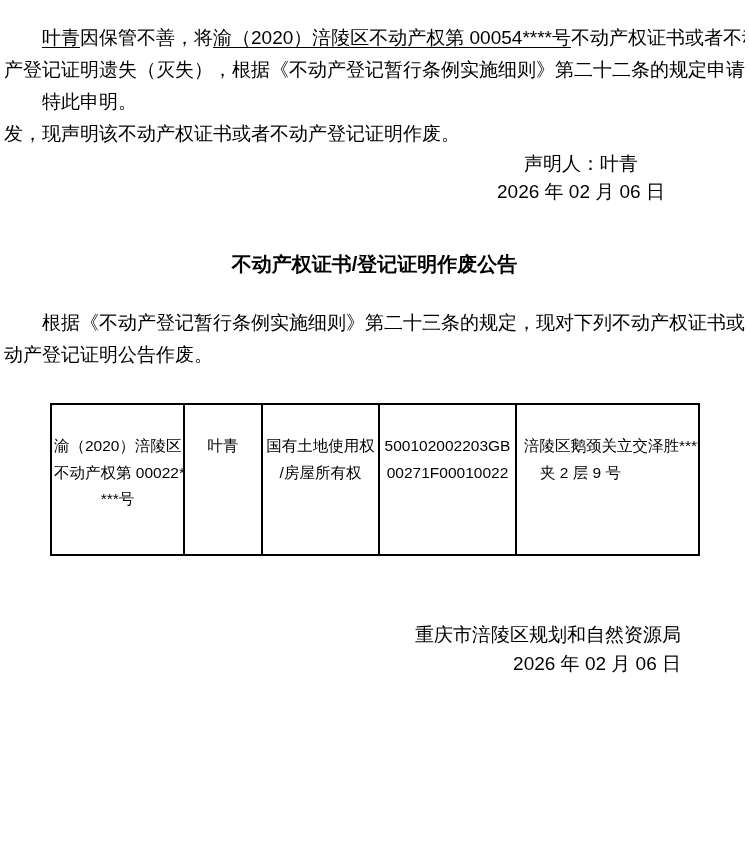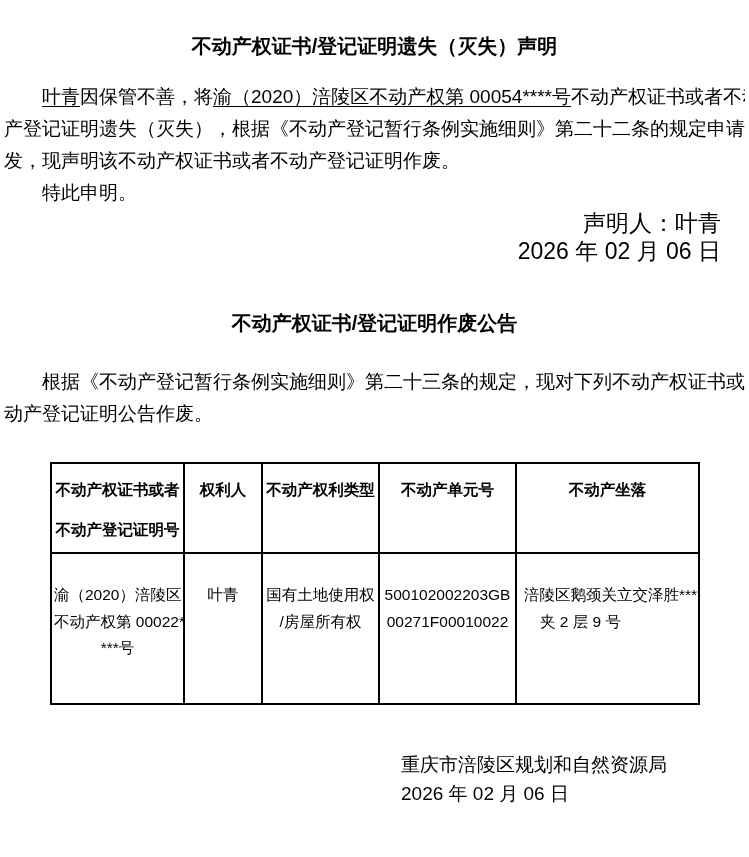--- a/index.html
+++ b/index.html
@@ -22,21 +22,21 @@
   .para-line{
     font-size:19px;line-height:32px;
     white-space:nowrap;overflow:hidden;
   }
   .indent2{padding-left:38px;}
   .u{text-decoration:underline;text-underline-offset:3px;}
 
   .sig-block{
     width:280px;margin-left:441px;text-align:center;
   }
-  .sig-line{font-size:23px;line-height:28px;white-space:nowrap;text-align:right;}
+  .sig-line{font-size:19px;line-height:28px;white-space:nowrap;}
 
   .doc-number{
     margin-top:34px;
     font-size:19px;line-height:24px;
     text-align:right;padding-right:52px;white-space:nowrap;
   }
 
   #para2{margin-top:30px;}
 
   table.cancel-table{
@@ -55,36 +55,35 @@
   .cancel-table td{
     height:121px;padding:28px 2px 0 2px;
     font-size:15.5px;font-weight:normal;line-height:26.5px;
     text-align:center;
   }
   .cancel-table td.loc-cell{text-align:left;padding-left:7px;}
   .cell-line{white-space:nowrap;}
   .loc-cell .cell-line.indent{padding-left:16px;}
 
   .footer-block{
-    width:280px;margin-left:401px;margin-top:45px;text-align:left;
+    width:280px;margin-left:401px;margin-top:64px;text-align:right;
   }
   .footer-line{font-size:19px;line-height:29px;white-space:nowrap;}
 </style>
 </head>
 <body>
 
 <div class="doc">
 
-  <div id="title1" class="doc-title">不动产权证书/登记证明遗失（灭失）声明</div>
 
   <div id="para1" class="para">
     <div class="para-line indent2"><span class="u">叶青</span><span>因保管不善，将</span><span class="u">渝（2020）涪陵区不动产权第 00054****号</span><span>不动产权证书或者不动</span></div>
     <div class="para-line">产登记证明遗失（灭失），根据《不动产登记暂行条例实施细则》第二十二条的规定申请补</div>
+    <div class="para-line indent2">特此申明。</div>
     <div class="para-line">发，现声明该不动产权证书或者不动产登记证明作废。</div>
-    <div class="para-line indent2">特此申明。</div>
   </div>
 
   <div class="sig-block">
     <div class="sig-line">声明人：叶青</div>
     <div class="sig-line">2026 年 02 月 06 日</div>
   </div>
 
   <div id="title2" class="doc-title">不动产权证书/登记证明作废公告</div>
 
 
@@ -95,38 +94,20 @@
 
   <table class="cancel-table">
     <colgroup>
       <col style="width:133px">
         <col style="width:78px">
         <col style="width:117px">
       <col style="width:137px">
         <col style="width:183px">
     </colgroup>
     <tbody>
-        <tr>
-      <th>
-        <div class="cell-line">不动产权证书或者</div>
-        <div class="cell-line">不动产登记证明号</div>
-      </th>
-      <th>
-        <div class="cell-line">权利人</div>
-      </th>
-      <th>
-        <div class="cell-line">不动产权利类型</div>
-      </th>
-      <th>
-        <div class="cell-line">不动产单元号</div>
-      </th>
-      <th>
-        <div class="cell-line">不动产坐落</div>
-      </th>
-    </tr>
     <tr>
       <td>
         <div class="cell-line">渝（2020）涪陵区</div>
         <div class="cell-line">不动产权第 00022*</div>
         <div class="cell-line">***号</div>
       </td>
       <td>
         <div class="cell-line">叶青</div>
       </td>
       <td>

